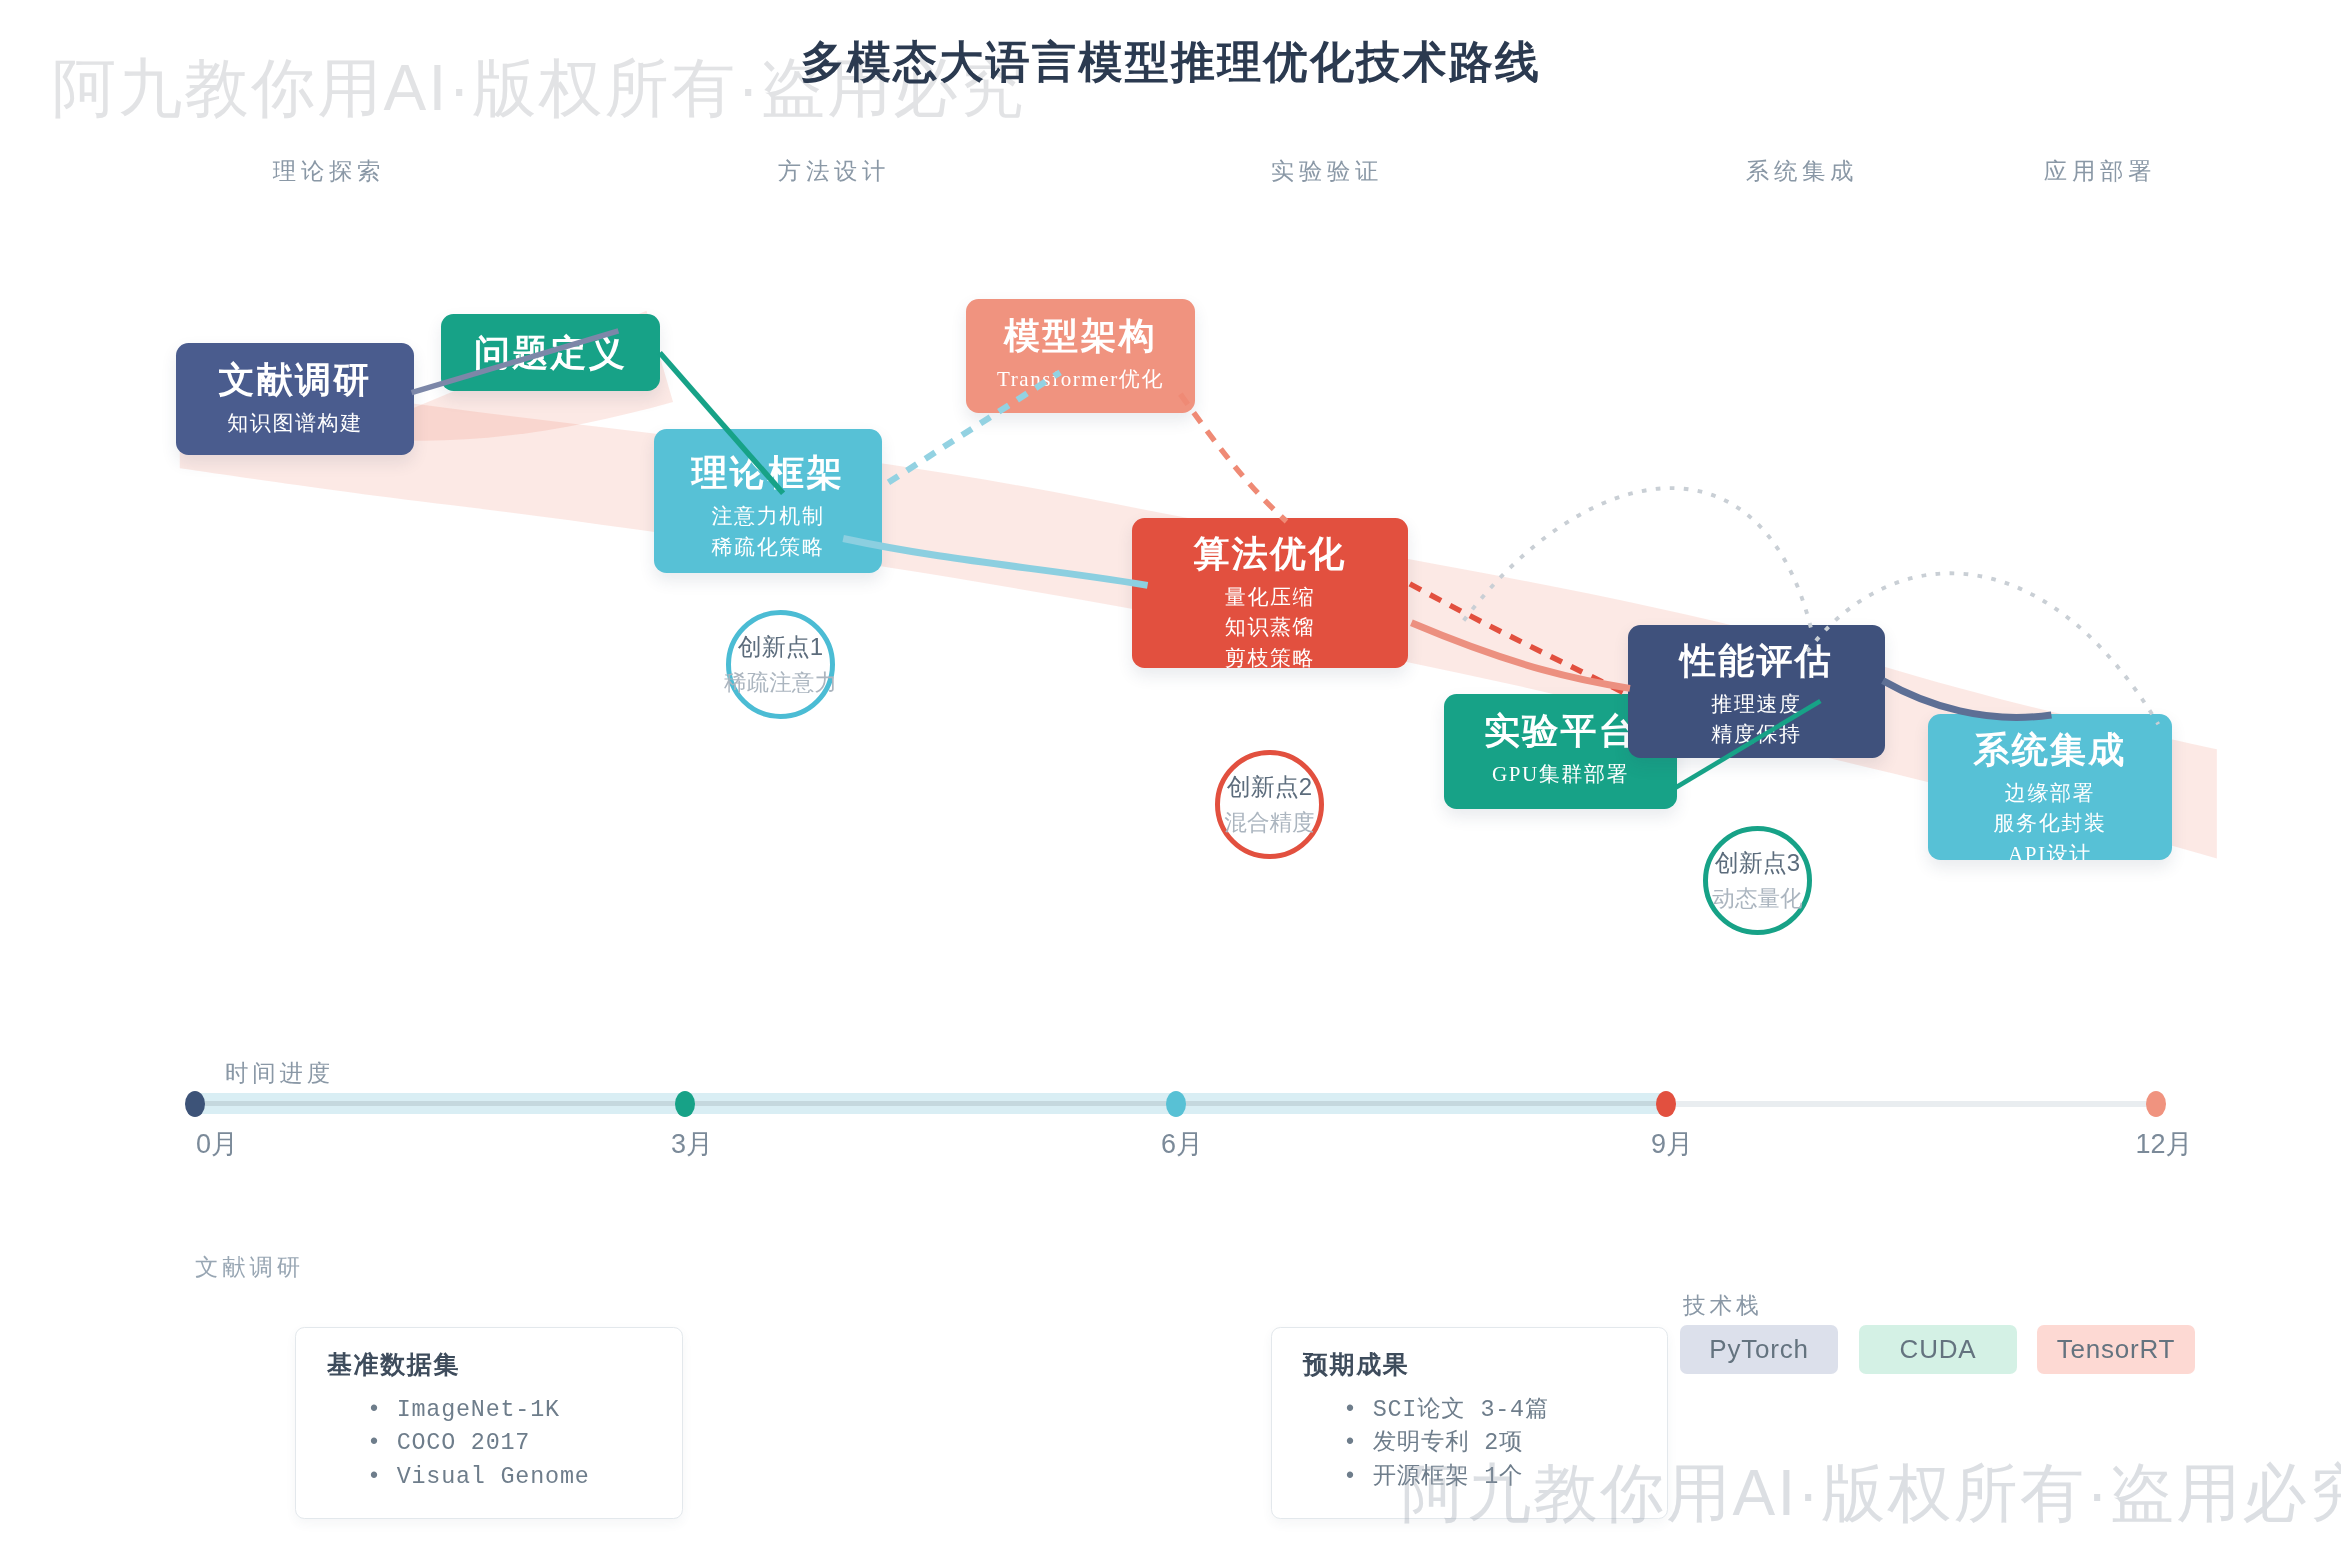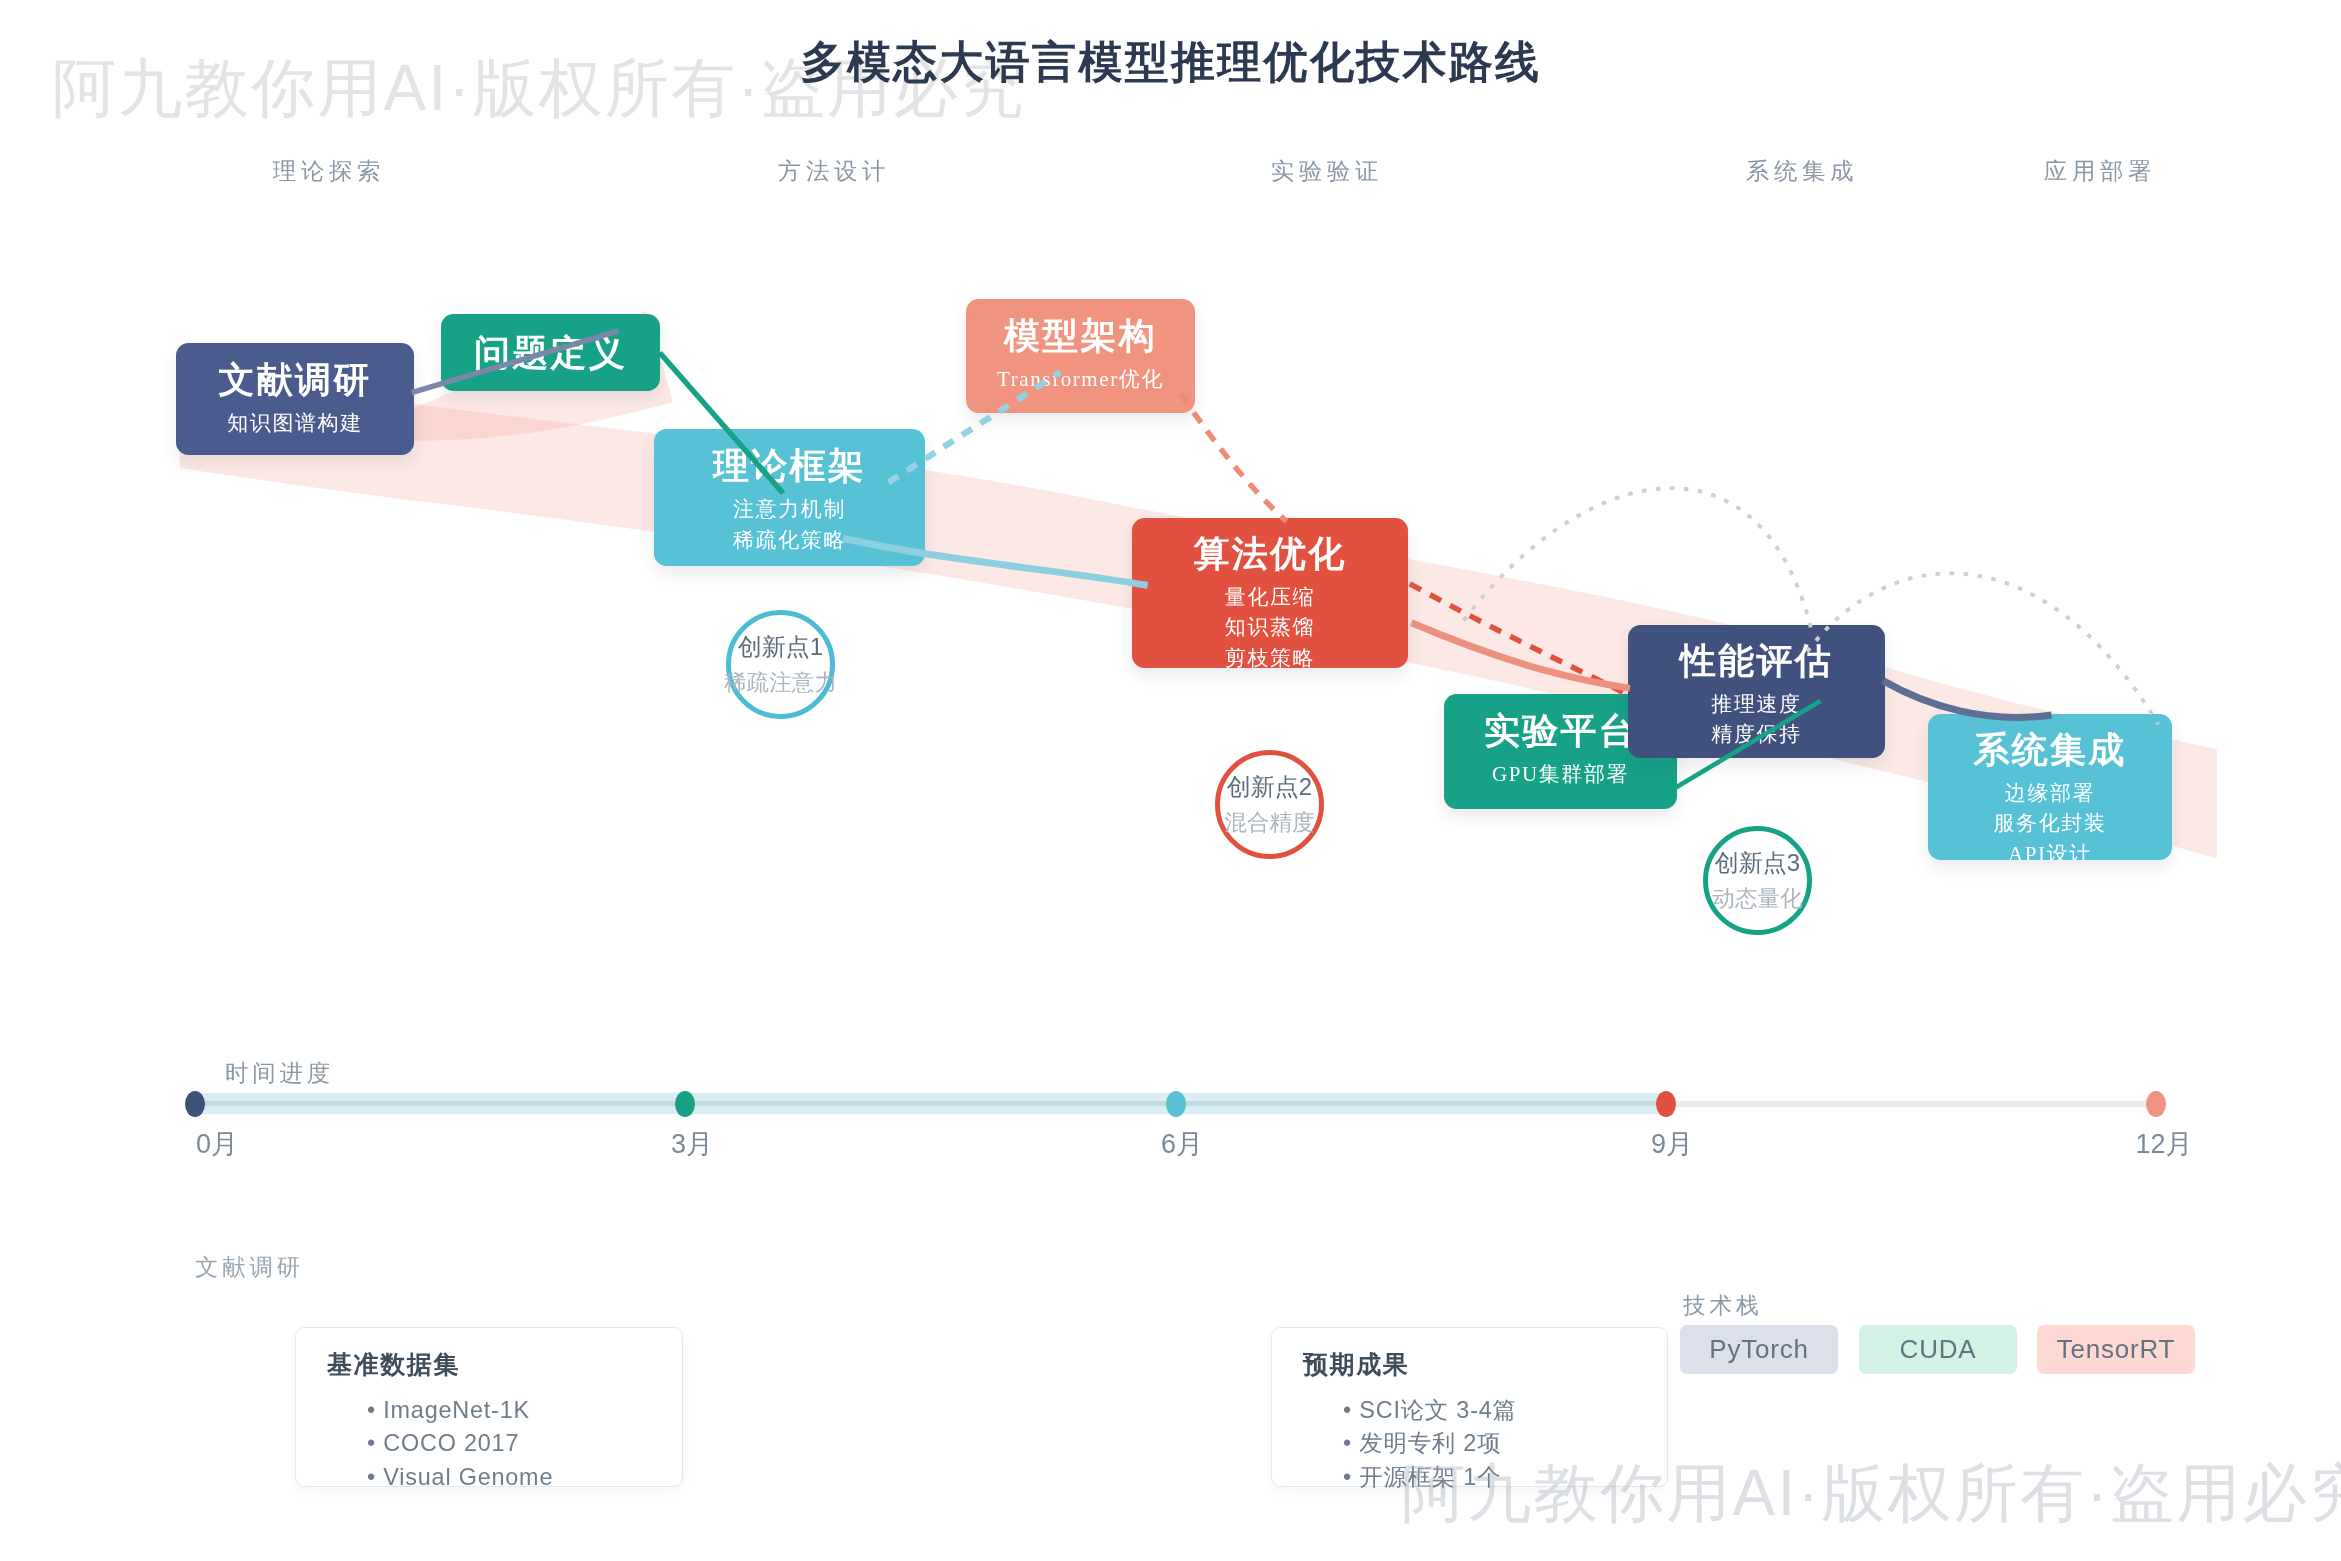--- a/index.html
+++ b/index.html
@@ -28,21 +28,21 @@
   
   .node{position:absolute;border-radius:12.5px;color:#fff;text-align:center;overflow:hidden;
     display:flex;flex-direction:column;align-items:center;z-index:10;
     box-shadow:0 7.8px 15.6px rgba(40,60,90,0.10);}
   .node h2{font-size:36px;font-weight:bold;margin:0;letter-spacing:2.3px;line-height:1.25;}
   .node .sub{font-family:"Liberation Serif","DejaVu Serif",serif;font-size:21px;line-height:1.45;
     letter-spacing:1.6px;}
   #n-lit{left:176px;top:343px;width:238px;height:98px;background:#4a5c8e;padding-top:14px;}
   #n-problem{left:441px;top:314px;width:219px;height:77px;background:#17a287;justify-content:center;}
   #n-arch{left:966px;top:299px;width:229px;height:100px;background:#f0937f;padding-top:14px;}
-  #n-theory{left:654px;top:429px;width:271px;height:123px;background:#57c1d6;padding-top:14px;}
+  #n-theory{left:654px;top:429px;width:228px;height:123px;background:#57c1d6;padding-top:21px;}
   #n-algo{left:1132px;top:518px;width:276px;height:137px;background:#e2503f;padding-top:12.5px;}
   #n-platform{left:1444px;top:694px;width:233px;height:101px;background:#17a287;padding-top:14px;}
   #n-eval{left:1628px;top:625px;width:257px;height:120px;background:#3f517c;padding-top:12.5px;z-index:11;}
   #n-integration{left:1928px;top:714px;width:244px;height:133px;background:#57c1d6;padding-top:12.5px;}
   .node .gap{height:6.2px;flex:0 0 auto;}
 
   
   .innov{position:absolute;width:109px;height:109px;border-radius:50%;background:#ffffff;
     box-sizing:border-box;display:flex;flex-direction:column;align-items:center;justify-content:center;
     z-index:30;}
@@ -64,23 +64,23 @@
   #dot-0{left:195px;background:#3d5378;} #dot-1{left:685px;background:#17a287;}
   #dot-2{left:1176px;background:#58c1d5;} #dot-3{left:1666px;background:#e2503f;}
   #dot-4{left:2156px;background:#f0937f;}
   .tl-month{position:absolute;top:1126px;transform:translateX(-50%);font-size:27px;color:#7b8a99;z-index:7;white-space:nowrap;}
   #month-0{left:217px;} #month-1{left:692px;} #month-2{left:1182px;}
   #month-3{left:1672px;} #month-4{left:2164px;}
 
   
   #eval-label{position:absolute;left:195px;top:1251px;font-size:23.4px;color:#98a6b3;
     letter-spacing:3.9px;z-index:5;}
-  .card{position:absolute;top:1327px;height:160px;background:#ffffff;border:1.6px solid #e3e8ec;
+  .card{position:absolute;top:1327px;height:192px;background:#ffffff;border:1.6px solid #e3e8ec;
     border-radius:9.4px;box-sizing:border-box;padding:20px 0 0 31px;z-index:12;
-    box-shadow:0 4.7px 11px rgba(60,80,100,0.05);}
+    box-shadow:0 4.7px 11px rgba(60,80,100,0.05);font-family:Liberation Mono, monospace;}
   #card-0{left:295px;width:388px;} #card-1{left:785px;width:391px;} #card-2{left:1271px;width:397px;}
   .card h3{margin:0 0 12.5px 0;font-size:25px;font-weight:bold;color:#3e4c5c;letter-spacing:1.6px;}
   .card .item{font-size:23.4px;color:#6e7d8b;line-height:1.45;letter-spacing:0.8px;margin-left:40px;}
 
   
   #tech-label{position:absolute;left:1683px;top:1290px;font-size:22.6px;color:#8a98a6;
     letter-spacing:3.9px;z-index:5;}
   .tag{position:absolute;top:1325px;width:158px;height:49px;border-radius:7px;z-index:12;
     display:flex;align-items:center;justify-content:center;font-size:26px;color:#64737f;letter-spacing:0.8px;}
   #tag-0{left:1680px;background:#dce0eb;} #tag-1{left:1859px;background:#d4f1e5;}

